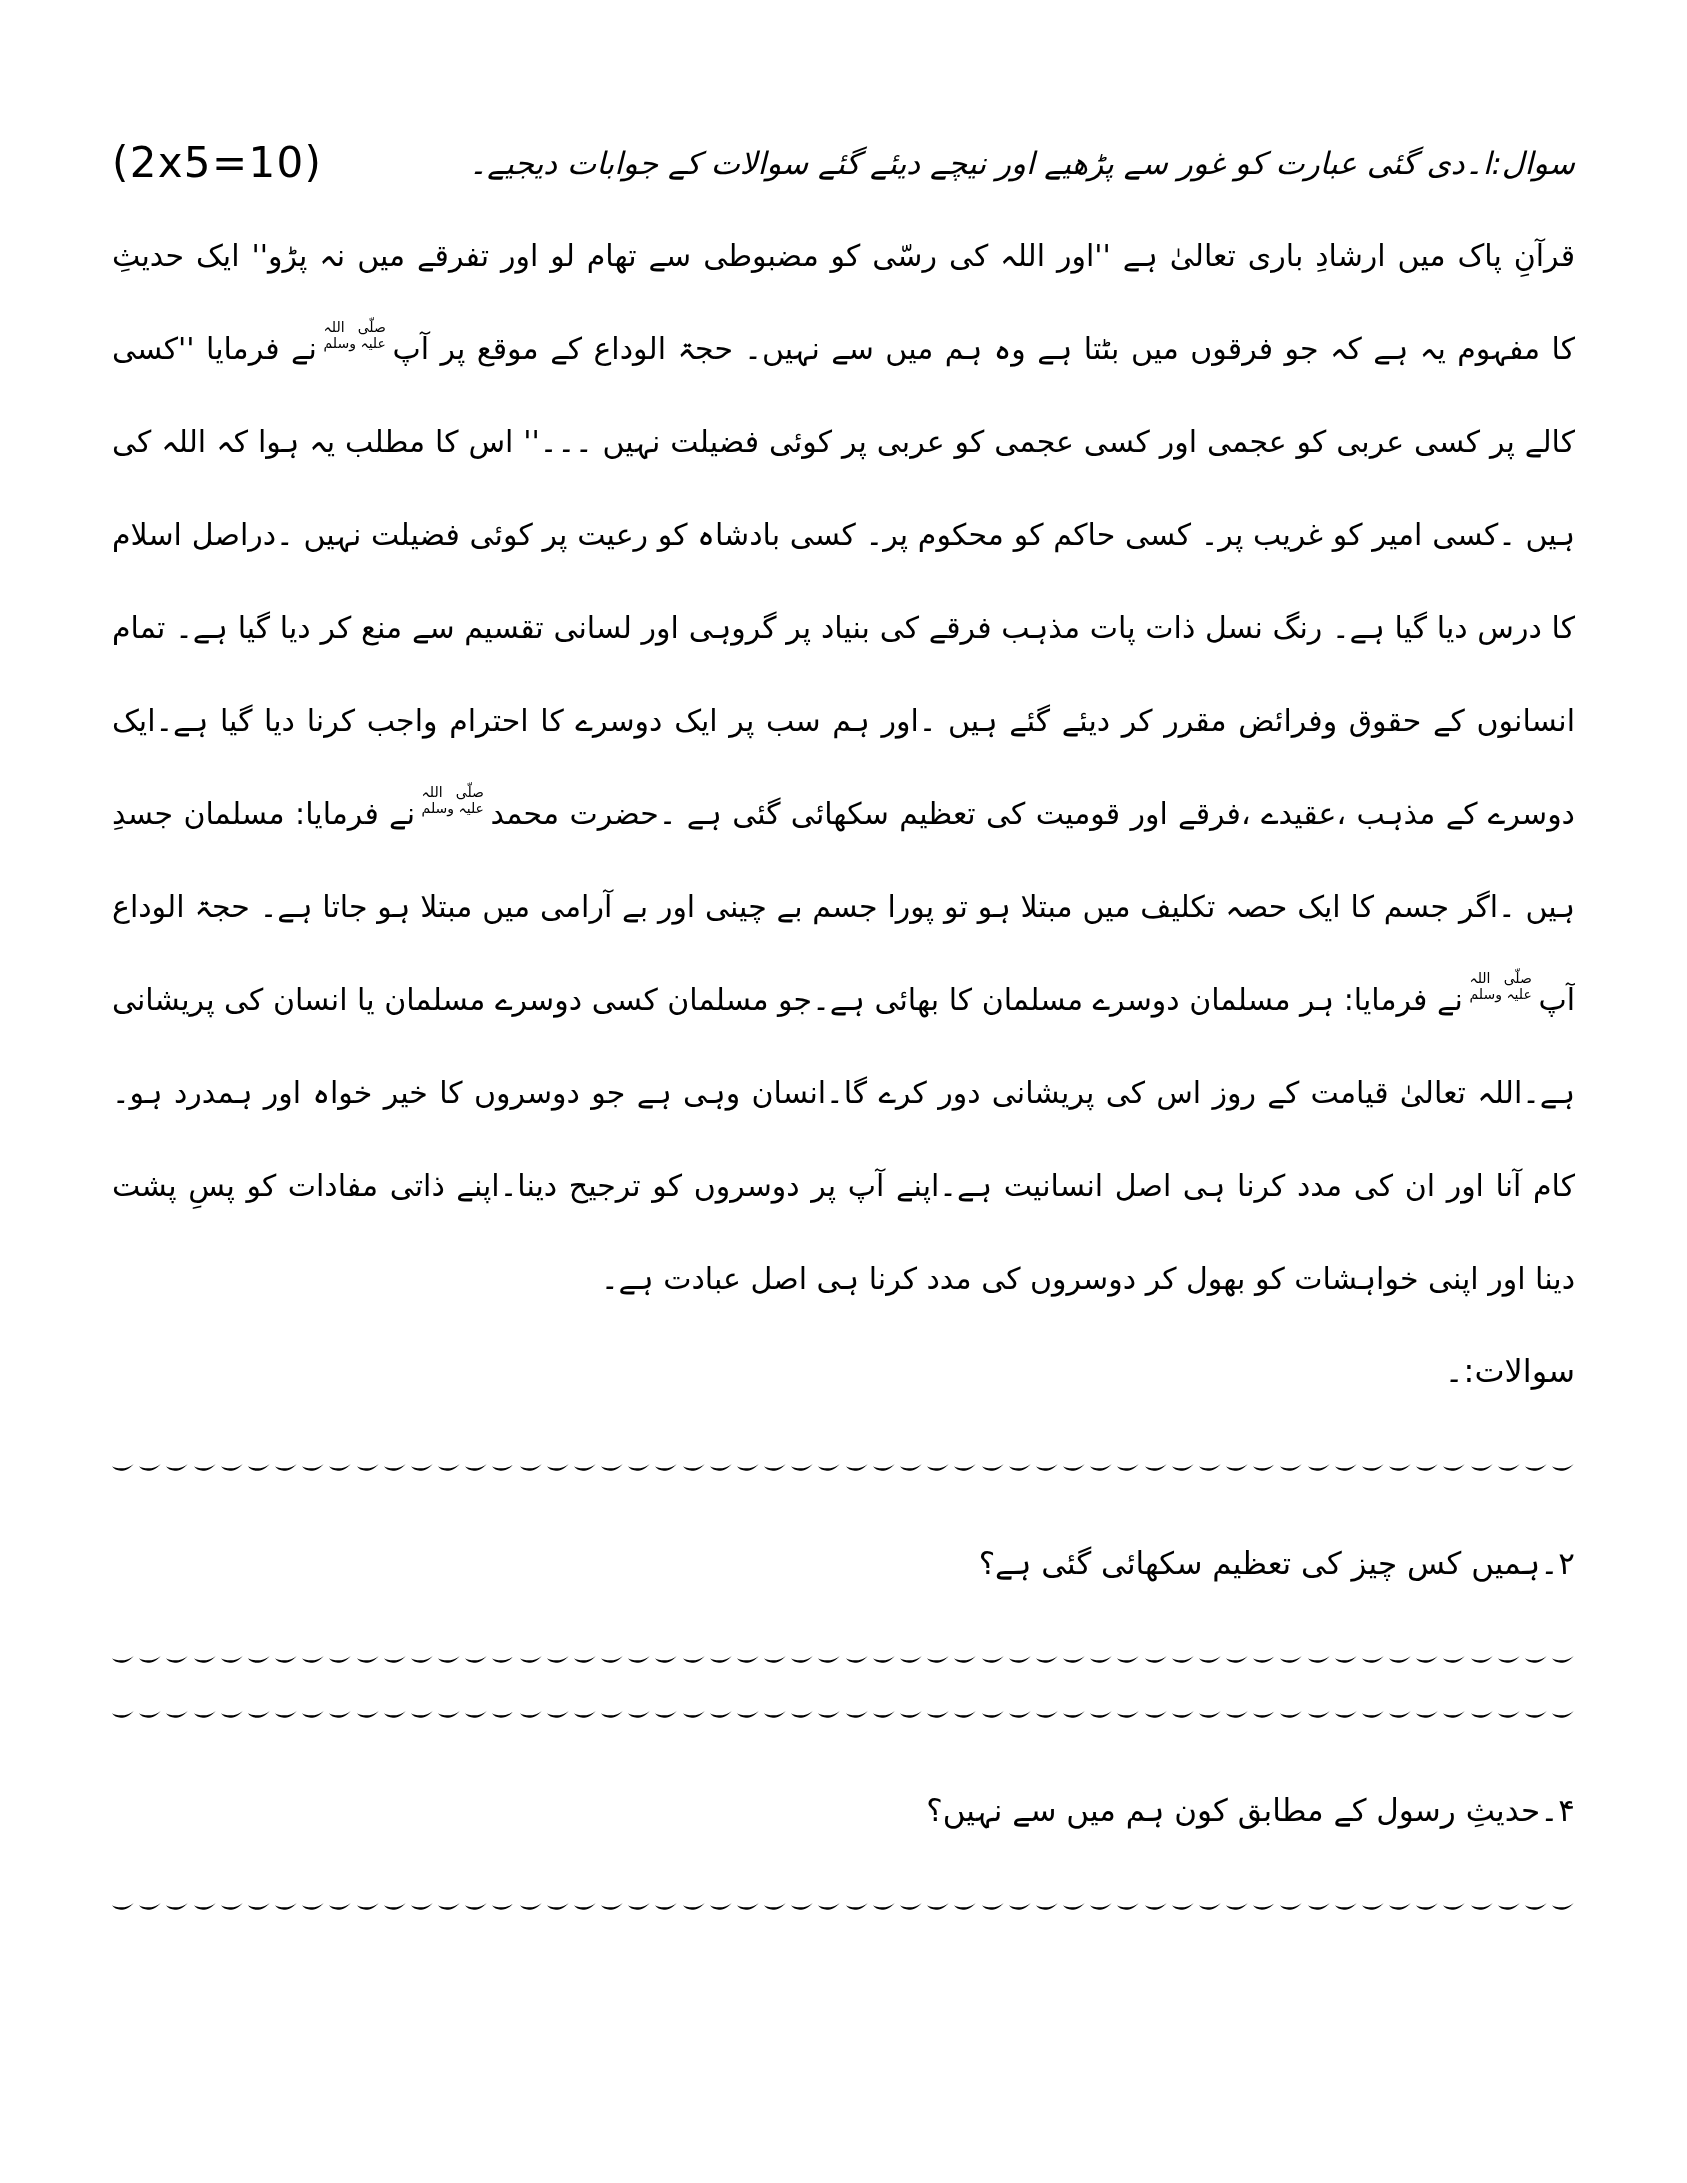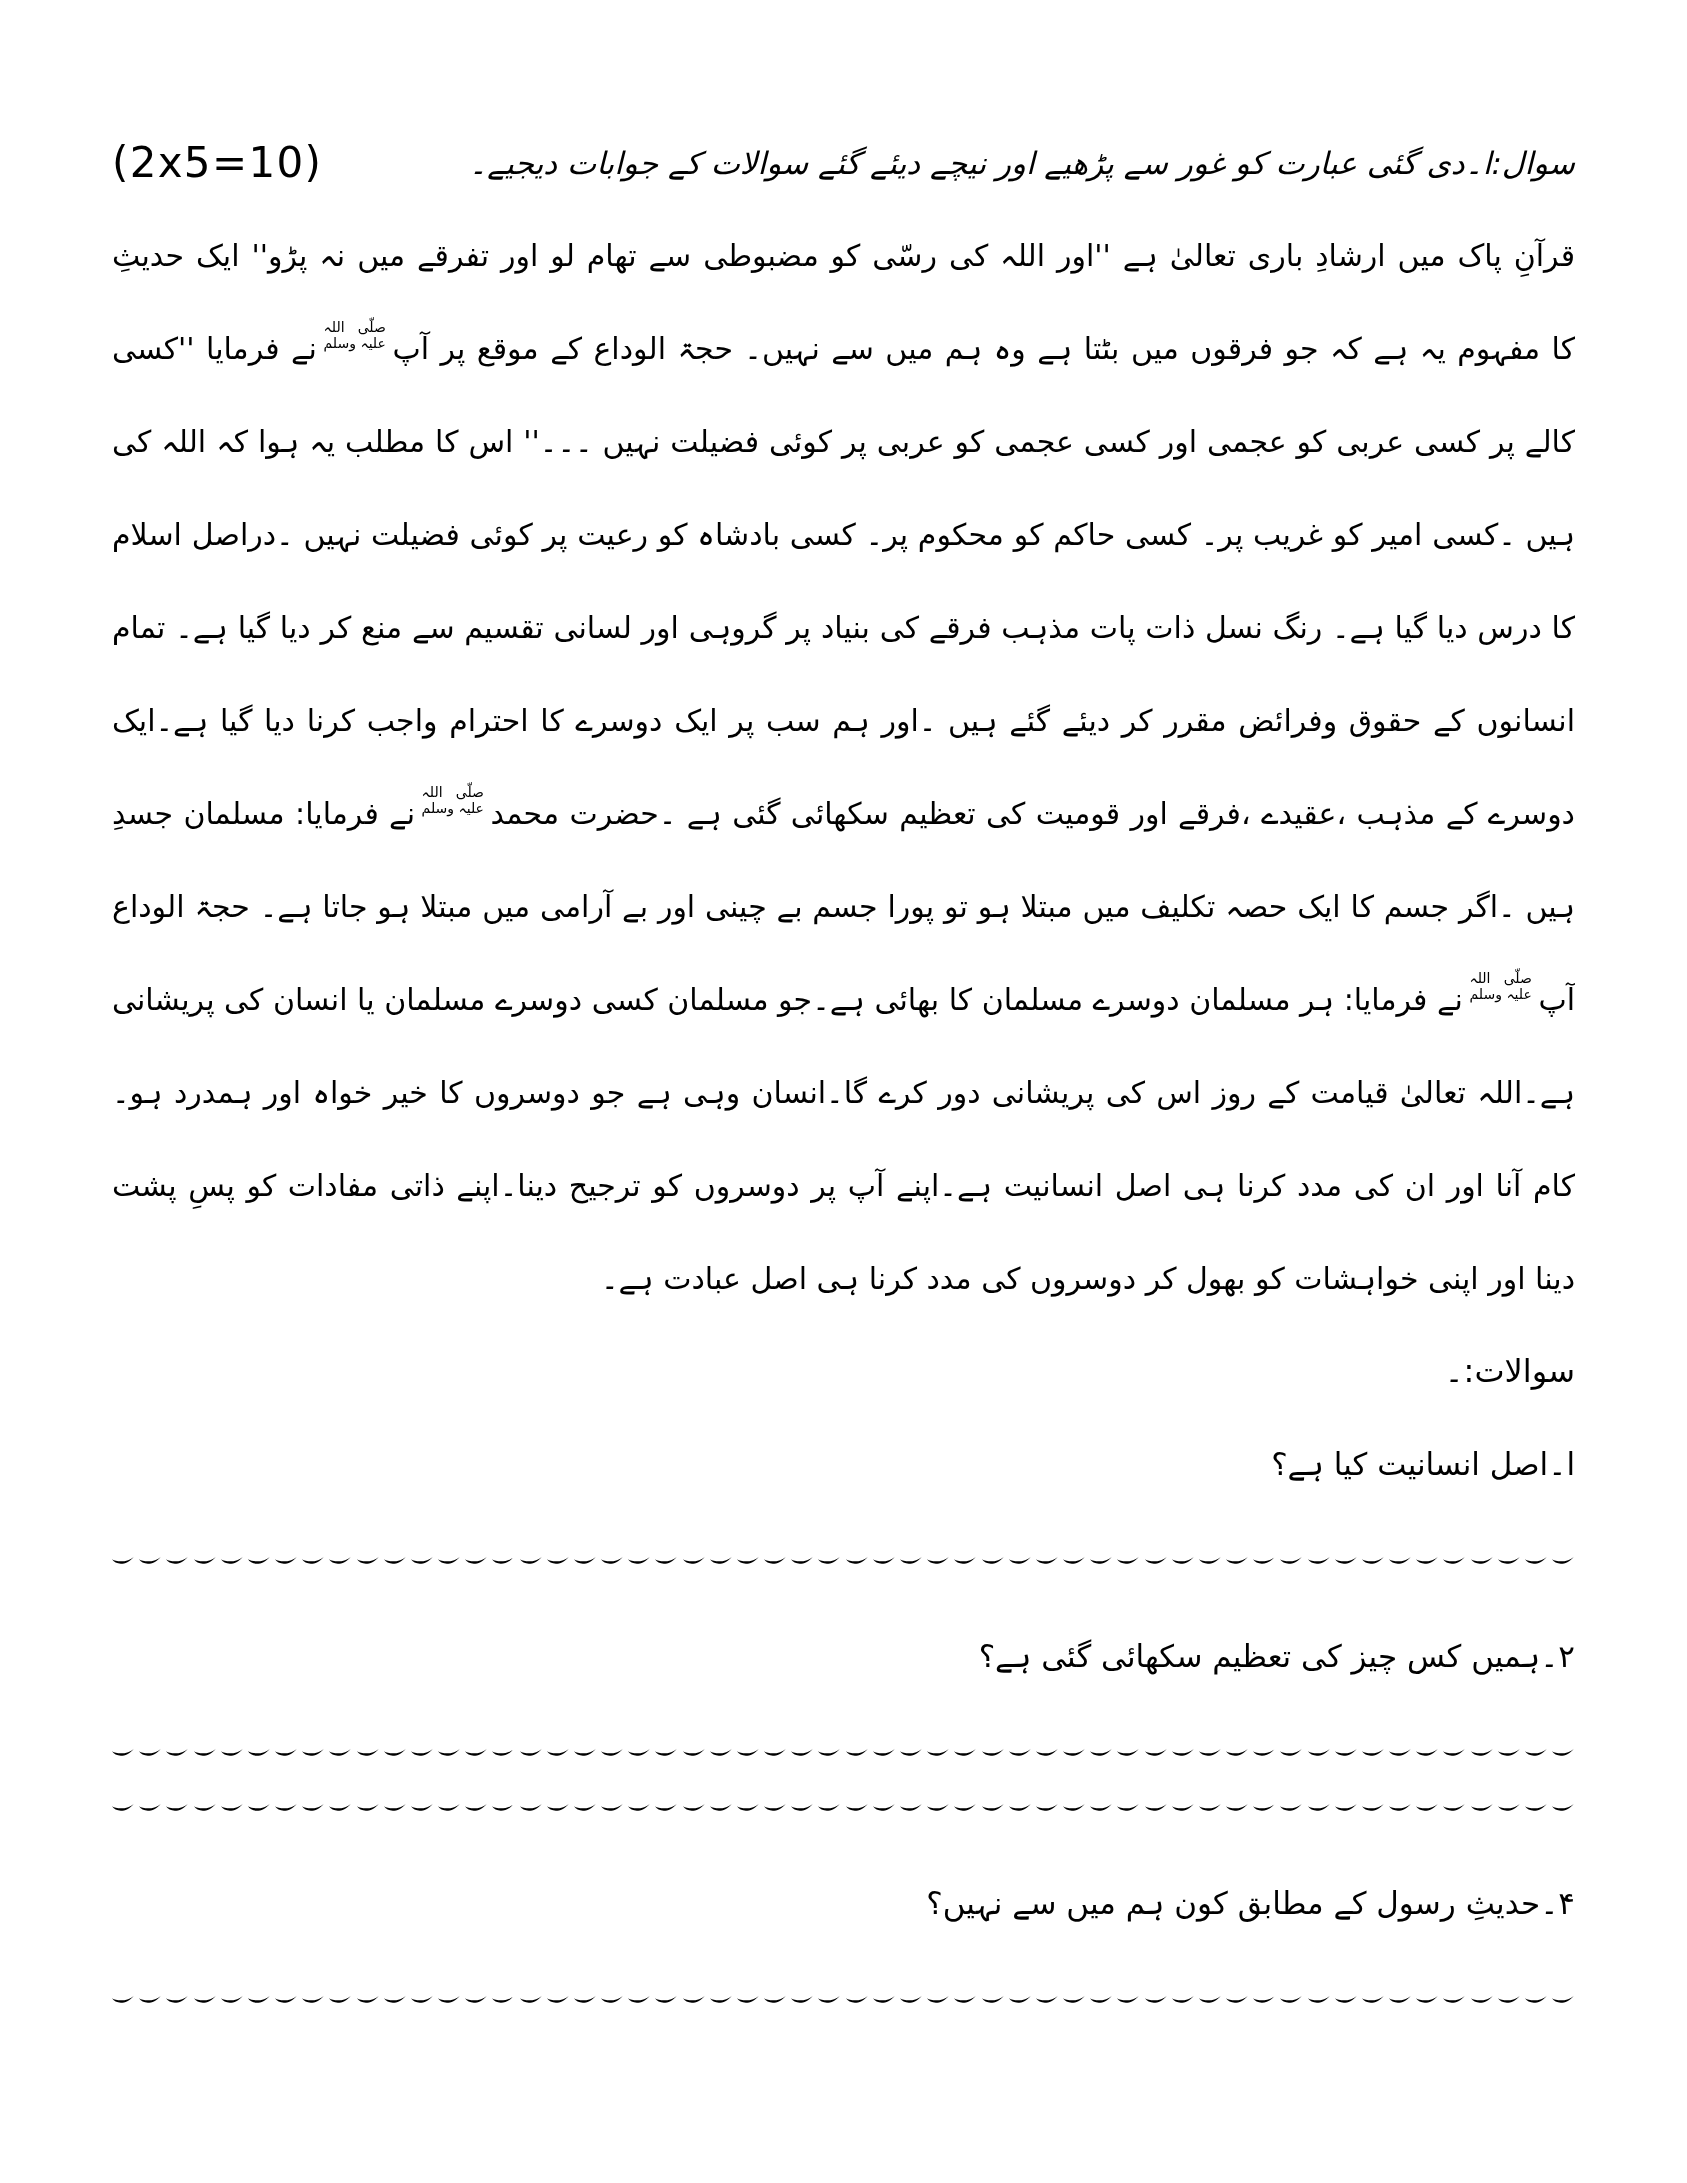--- a/index.html
+++ b/index.html
@@ -98,21 +98,20 @@
       <div class="p-line"><span>آپ</span><span class="saw"><span>صلّی اللہ</span><span>علیہ وسلم</span></span><span>نے فرمایا: ہر مسلمان دوسرے مسلمان کا بھائی ہے۔جو مسلمان کسی دوسرے مسلمان یا انسان کی پریشانی دور کرتا</span></div>
       <div class="p-line"><span>ہے۔اللہ تعالیٰ قیامت کے روز اس کی پریشانی دور کرے گا۔انسان وہی ہے جو دوسروں کا خیر خواہ اور ہمدرد ہو۔دوسروں کے</span></div>
       <div class="p-line"><span>کام آنا اور ان کی مدد کرنا ہی اصل انسانیت ہے۔اپنے آپ پر دوسروں کو ترجیح دینا۔اپنے ذاتی مفادات کو پسِ پشت ڈال</span></div>
       <div class="p-line last"><span>دینا اور اپنی خواہشات کو بھول کر دوسروں کی مدد کرنا ہی اصل عبادت ہے۔</span></div>
     </div>
 
   <div class="q-heading">سوالات:۔</div>
 
   <div>
       <div class="q-block">
-        <div class="question"><span>ا۔</span><span>اصل انسانیت کیا ہے؟</span></div>
         <div class="answer-line">
           <svg class="dash" width="22.5" height="10" viewBox="0 0 34 15">
             <path d="M0 5 C5 13 21 16 33 1 C26 9 8 10 0 5 Z" fill="#000000"></path>
           </svg>
           <svg class="dash" width="22.5" height="10" viewBox="0 0 34 15">
             <path d="M0 5 C5 13 21 16 33 1 C26 9 8 10 0 5 Z" fill="#000000"></path>
           </svg>
           <svg class="dash" width="22.5" height="10" viewBox="0 0 34 15">
             <path d="M0 5 C5 13 21 16 33 1 C26 9 8 10 0 5 Z" fill="#000000"></path>
           </svg>

